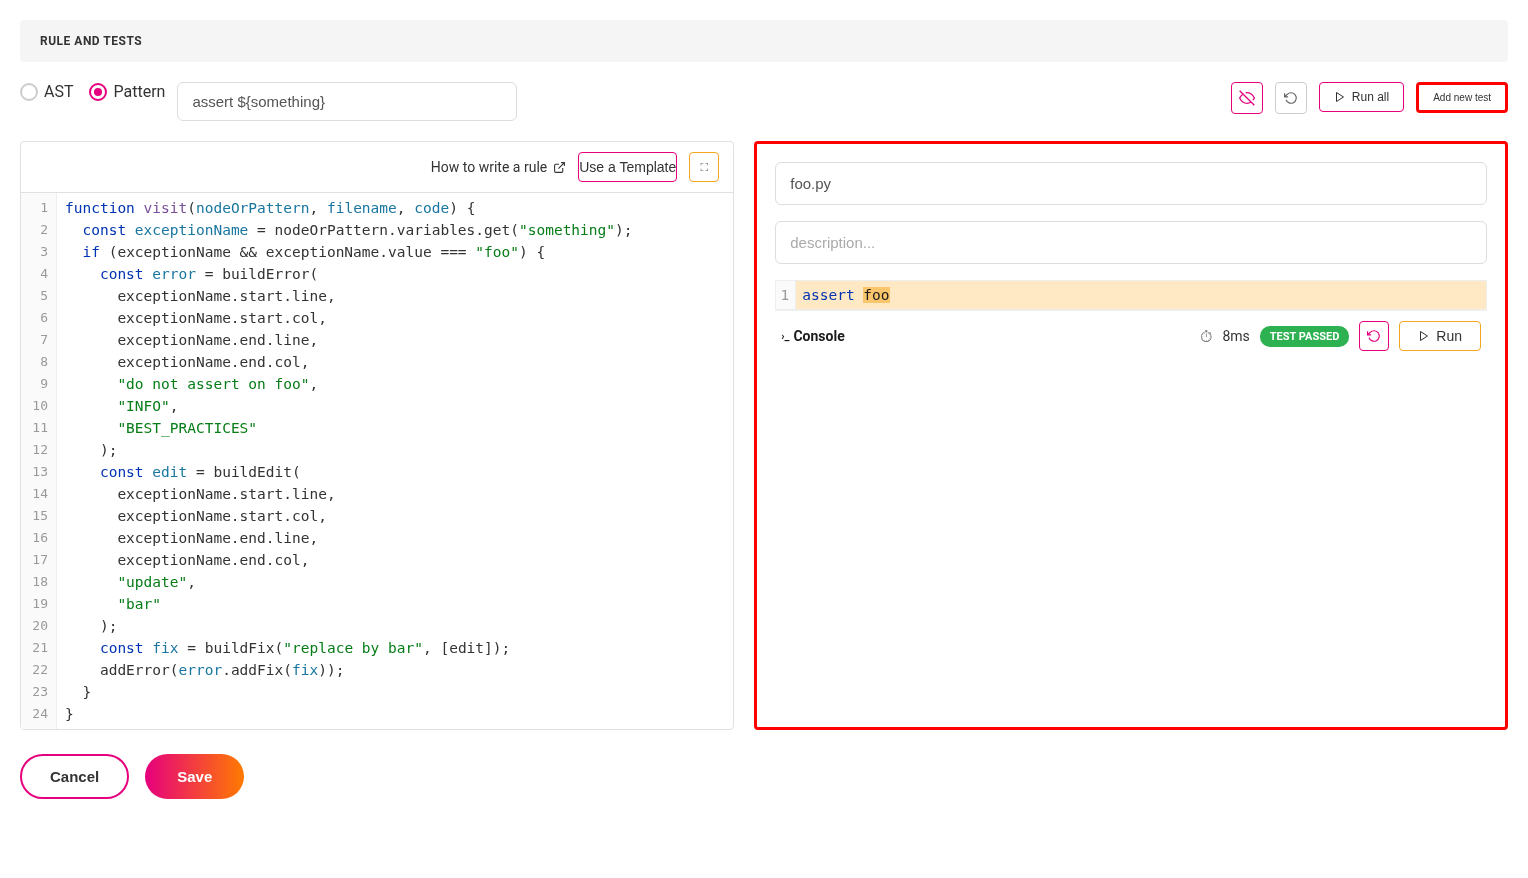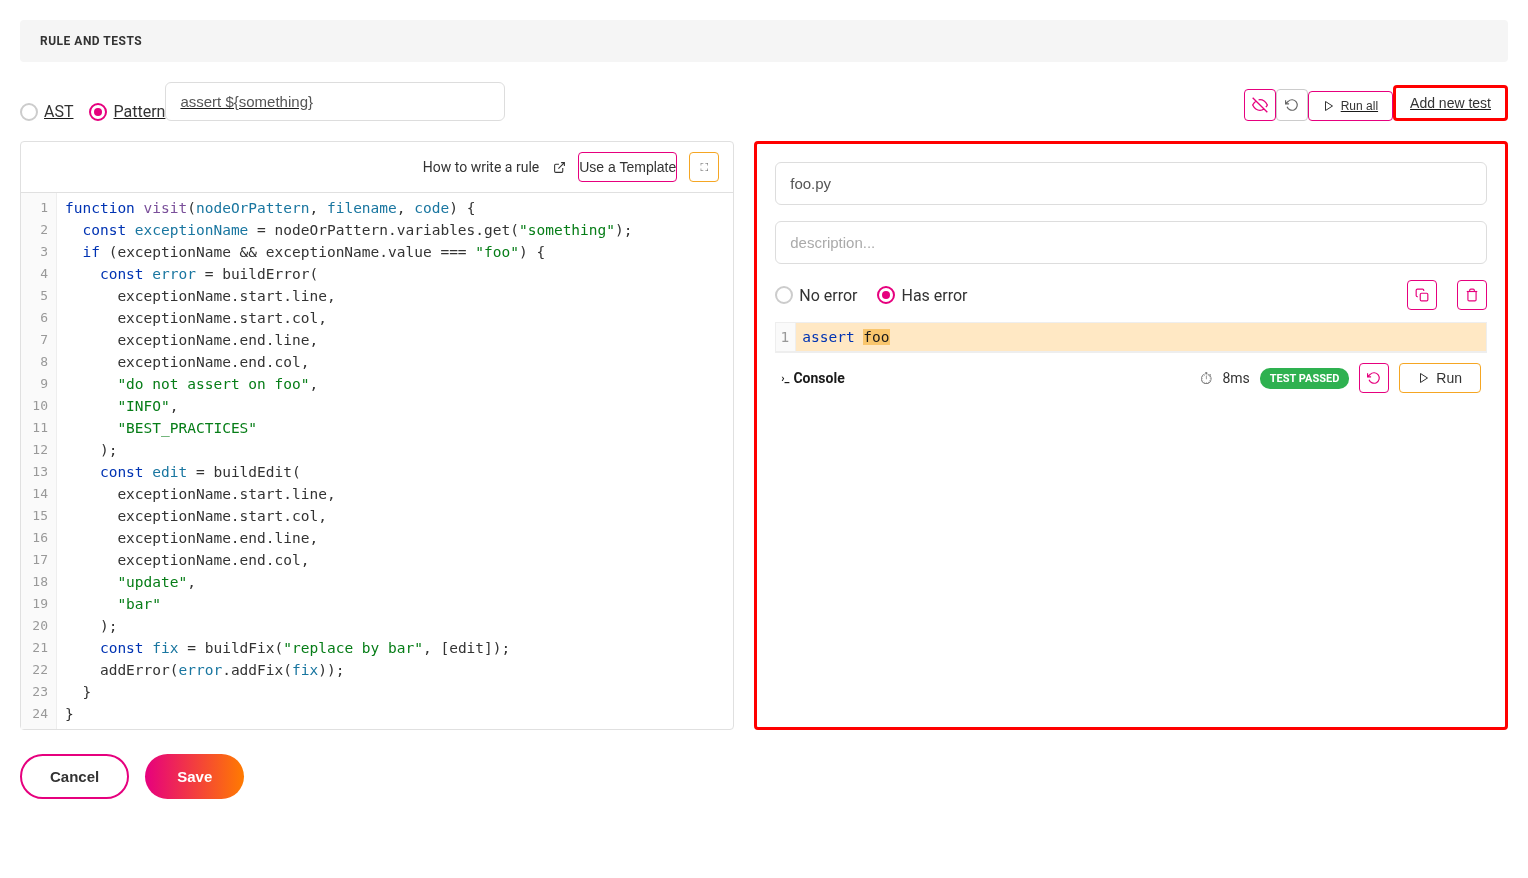--- a/index.html
+++ b/index.html
@@ -1,35 +1,35 @@
 <!DOCTYPE html>
 <html><head>
 <meta charset="utf-8">
 <style>
 * { box-sizing: border-box; margin: 0; padding: 0; }
 body { font-family: -apple-system, BlinkMacSystemFont, 'Segoe UI', Roboto, sans-serif; background: #fff; padding: 20px; color: #1a1a1a; }
 .section-header { background: #f5f5f5; padding: 14px 20px; font-size: 12px; font-weight: 700; letter-spacing: 0.5px; color: #333; border-radius: 4px; margin-bottom: 20px; }
-.top-row { display: flex; align-items: flex-end; margin-bottom: 20px; text-decoration: underline; }
+.top-row { display: flex; align-items: flex-start; gap: 12px; margin-bottom: 20px; }
 .radio-group { display: flex; align-items: center; gap: 16px; }
 .radio-item { display: flex; align-items: center; gap: 6px; cursor: pointer; }
 .radio-circle { width: 18px; height: 18px; border: 2px solid #ccc; border-radius: 50%; display: flex; align-items: center; justify-content: center; }
 .radio-circle.selected { border-color: #e6007e; }
 .radio-circle.selected::after { content: ''; width: 8px; height: 8px; background: #e6007e; border-radius: 50%; }
 .radio-label { font-size: 16px; color: #333; }
 .pattern-input { flex: 0 0 340px; padding: 10px 14px; border: 1px solid #ddd; border-radius: 6px; font-size: 15px; color: #555; }
 .spacer { flex: 1; }
 .icon-btn { width: 32px; height: 32px; border: 1px solid #e6007e; border-radius: 4px; background: #fff; display: flex; align-items: center; justify-content: center; cursor: pointer; color: #e6007e; }
 .icon-btn.gray { border-color: #ccc; color: #666; }
 .run-all-btn { padding: 7px 14px; border: 1px solid #e6007e; border-radius: 4px; background: #fff; color: #333; font-size: 12px; display: flex; align-items: center; gap: 6px; cursor: pointer; }
-.add-test-btn { padding: 7px 14px; border: 1px solid #f5a623; border-radius: 4px; background: #fff; color: #333; font-size: 14px; cursor: pointer; }
+.add-test-btn { padding: 7px 14px; border: 1px solid #f5a623; border-radius: 4px; background: #fff; color: #333; font-size: 10px; cursor: pointer; }
 .red-box { border: 3px solid #ff0000; }
 .main-row { display: flex; gap: 20px; }
 .editor-pane { flex: 0 0 48%; border: 1px solid #e0e0e0; border-radius: 4px; }
 .editor-toolbar { display: flex; align-items: center; justify-content: flex-end; gap: 12px; padding: 10px 14px; border-bottom: 1px solid #e0e0e0; }
-.howto-link { font-size: 14px; color: #333; display: flex; align-items: center; gap: 14px; }
+.howto-link { font-size: 14px; color: #333; display: flex; align-items: center; gap: 6px; }
 .template-btn { padding: 6px 0; border: 1px solid #e6007e; border-radius: 4px; background: #fff; color: #333; font-size: 14px; cursor: pointer; }
 .expand-btn { width: 30px; height: 30px; border: 1px solid #f5a623; border-radius: 4px; background: #fff; display: flex; align-items: center; justify-content: center; cursor: pointer; color: #666; font-size: 11px; }
 .code-editor { display: flex; font-family: Consolas, Monaco, monospace; font-size: 14.5px; line-height: 22px; }
 .gutter { flex: 0 0 36px; text-align: right; padding: 4px 8px 4px 4px; color: #999; background: #fafafa; border-right: 1px solid #eee; }
 .gutter div { font-size: 13px; }
 .code-body { flex: 1; padding: 4px 8px; white-space: pre; overflow-x: auto; }
 .tk-kw { color: #0033b3; }
 .tk-fn { color: #7a4f9a; }
 .tk-var { color: #1976a0; }
 .tk-op { color: #333; }
@@ -134,44 +134,20 @@
           <div>23</div>
           <div>24</div>
         </div>
       <div class="code-body" id="code-body"><div><span class="tk-kw">function</span><span class="tk-op"> </span><span class="tk-fn">visit</span><span class="tk-op">(</span><span class="tk-var">nodeOrPattern</span><span class="tk-op">, </span><span class="tk-var">filename</span><span class="tk-op">, </span><span class="tk-var">code</span><span class="tk-op">) {</span></div><div><span class="tk-op">  </span><span class="tk-kw">const</span><span class="tk-op"> </span><span class="tk-var">exceptionName</span><span class="tk-op"> = nodeOrPattern.variables.get(</span><span class="tk-str">"something"</span><span class="tk-op">);</span></div><div><span class="tk-op">  </span><span class="tk-kw">if</span><span class="tk-op"> (exceptionName &amp;&amp; exceptionName.value === </span><span class="tk-str">"foo"</span><span class="tk-op">) {</span></div><div><span class="tk-op">    </span><span class="tk-kw">const</span><span class="tk-op"> </span><span class="tk-var">error</span><span class="tk-op"> = buildError(</span></div><div><span class="tk-op">      exceptionName.start.line,</span></div><div><span class="tk-op">      exceptionName.start.col,</span></div><div><span class="tk-op">      exceptionName.end.line,</span></div><div><span class="tk-op">      exceptionName.end.col,</span></div><div><span class="tk-op">      </span><span class="tk-str">"do not assert on foo"</span><span class="tk-op">,</span></div><div><span class="tk-op">      </span><span class="tk-str">"INFO"</span><span class="tk-op">,</span></div><div><span class="tk-op">      </span><span class="tk-str">"BEST_PRACTICES"</span></div><div><span class="tk-op">    );</span></div><div><span class="tk-op">    </span><span class="tk-kw">const</span><span class="tk-op"> </span><span class="tk-var">edit</span><span class="tk-op"> = buildEdit(</span></div><div><span class="tk-op">      exceptionName.start.line,</span></div><div><span class="tk-op">      exceptionName.start.col,</span></div><div><span class="tk-op">      exceptionName.end.line,</span></div><div><span class="tk-op">      exceptionName.end.col,</span></div><div><span class="tk-op">      </span><span class="tk-str">"update"</span><span class="tk-op">,</span></div><div><span class="tk-op">      </span><span class="tk-str">"bar"</span></div><div><span class="tk-op">    );</span></div><div><span class="tk-op">    </span><span class="tk-kw">const</span><span class="tk-op"> </span><span class="tk-var">fix</span><span class="tk-op"> = buildFix(</span><span class="tk-str">"replace by bar"</span><span class="tk-op">, [edit]);</span></div><div><span class="tk-op">    addError(</span><span class="tk-var">error</span><span class="tk-op">.addFix(</span><span class="tk-var">fix</span><span class="tk-op">));</span></div><div><span class="tk-op">  }</span></div><div><span class="tk-op">}</span></div></div>
     </div>
   </div>
 
   <div class="test-pane red-box">
     <input class="test-input" value="foo.py" style="">
     <input class="test-input" placeholder="description..." style="">
-    <div class="error-row">
-      <div class="error-radios">
-        <div class="radio-item">
-          <span class="radio-circle"></span>
-          <span class="radio-label">No error</span>
-        </div>
-        <div class="radio-item">
-          <span class="radio-circle selected"></span>
-          <span class="radio-label">Has error</span>
-        </div>
-      </div>
-      <button class="sm-icon-btn">
-        <svg width="14" height="14" viewBox="0 0 24 24" fill="none" stroke="currentColor" stroke-width="2">
-            <rect x="9" y="9" width="13" height="13" rx="2"></rect>
-            <path d="M5 15H4a2 2 0 0 1-2-2V4a2 2 0 0 1 2-2h9a2 2 0 0 1 2 2v1"></path>
-          </svg>
-      </button>
-      <button class="sm-icon-btn">
-        <svg width="14" height="14" viewBox="0 0 24 24" fill="none" stroke="currentColor" stroke-width="2">
-            <polyline points="3 6 5 6 21 6"></polyline>
-            <path d="M19 6v14a2 2 0 0 1-2 2H7a2 2 0 0 1-2-2V6m3 0V4a2 2 0 0 1 2-2h4a2 2 0 0 1 2 2v2"></path>
-          </svg>
-      </button>
-    </div>
     <div class="test-code">
       <div class="tg">1</div>
       <div class="tc"><span class="tc-kw">assert</span> <span class="tc-hl">foo</span></div>
     </div>
     <div class="console-row">
       <div class="console-label">
         <span style="font-size:11px;">›_</span>
         <span>Console</span>
       </div>
       <span class="timer-icon">⏱</span>

